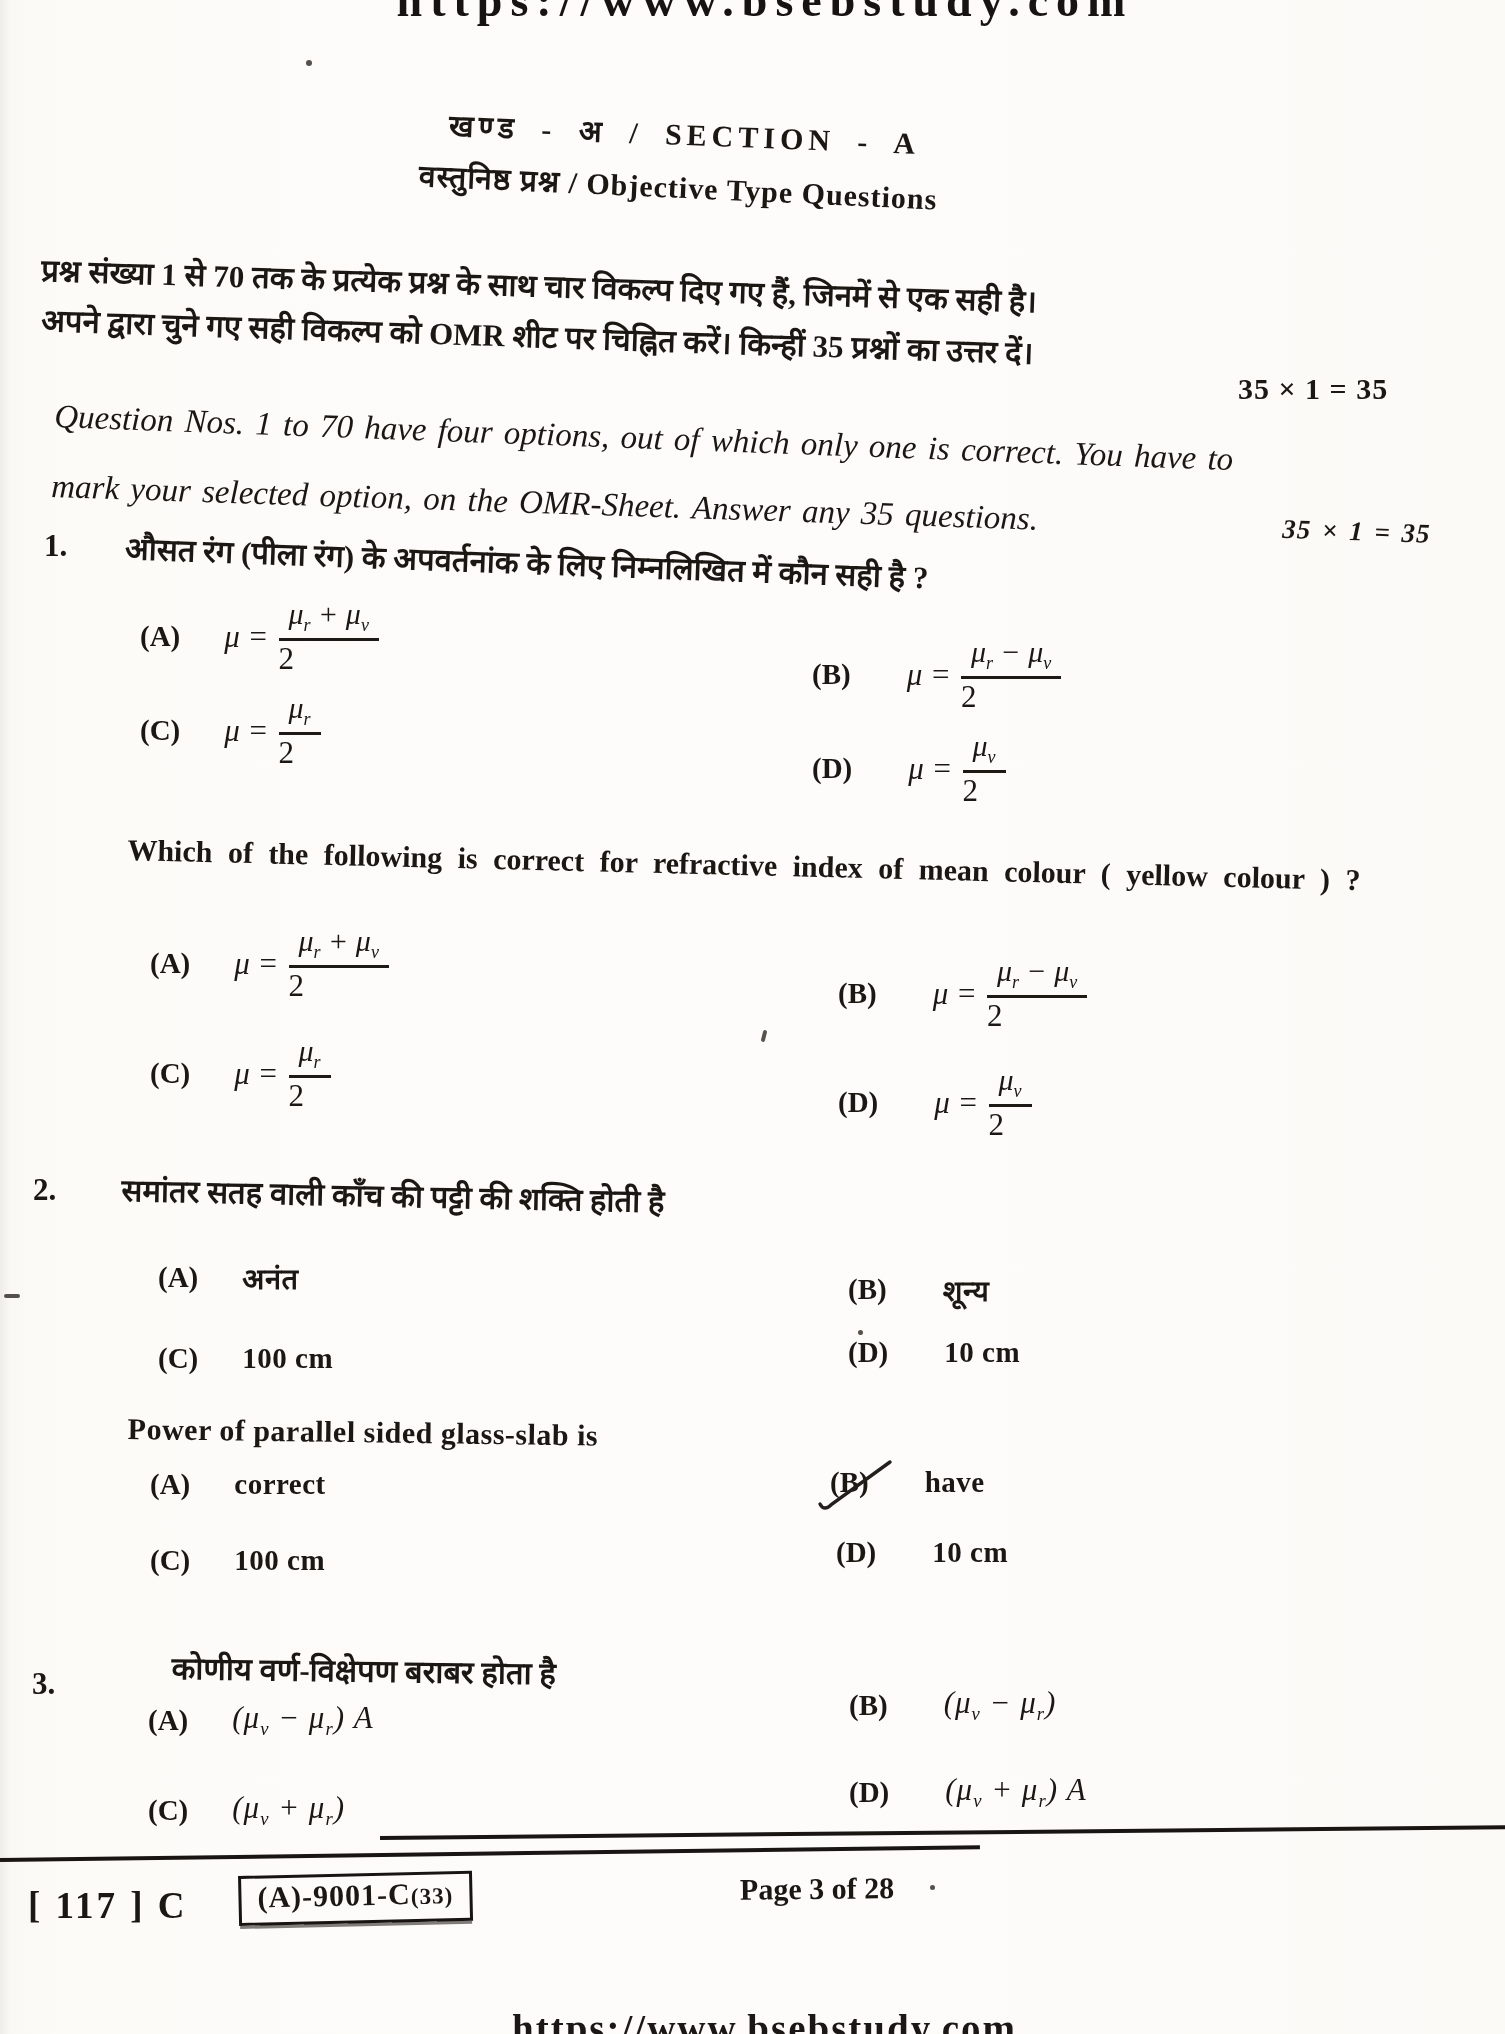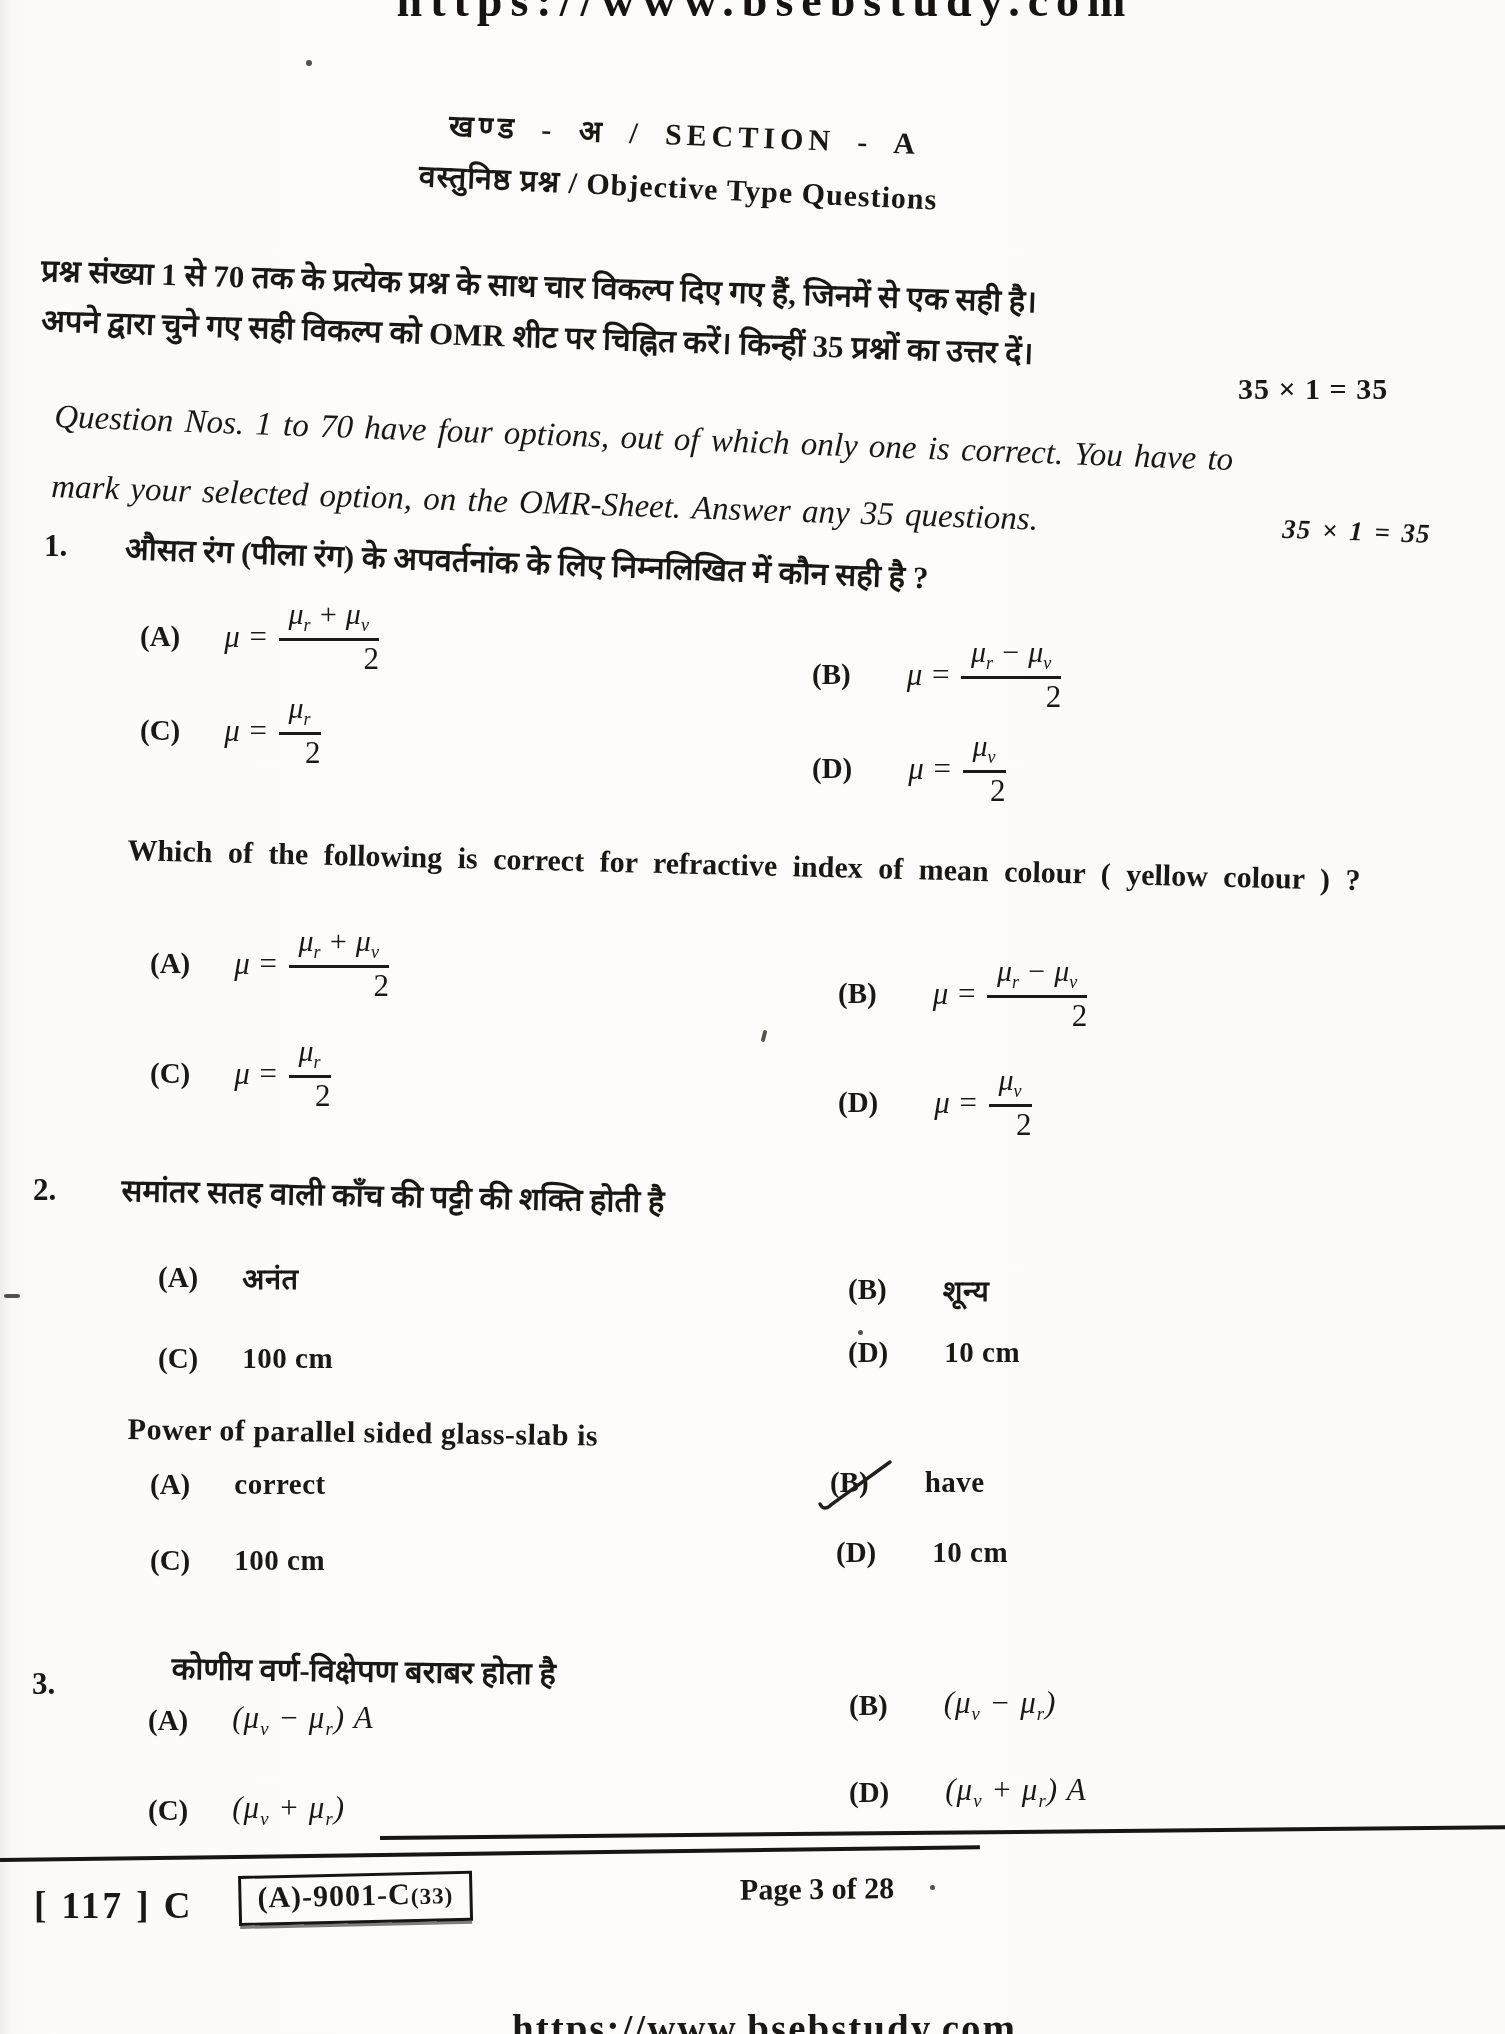--- a/index.html
+++ b/index.html
@@ -32,33 +32,33 @@
   .qtext-en{font-size:30px;font-weight:700;transform-origin:0 0;}
   .q1en{width:1300px;text-align:justify;word-spacing:8px;line-height:1.62;}
   
   .cell{display:flex;align-items:center;gap:44px;}
   .cell.right{gap:56px;}
   .olabel{font-size:29px;font-weight:600;flex:0 0 auto;}
   .otext{font-size:29px;font-weight:700;letter-spacing:.5px;}
   .math{font-style:italic;font-family:"Liberation Serif","DejaVu Serif",serif;}
   .mathopt{display:inline-flex;align-items:center;}
   .lhs{font-size:31px;margin-right:10px;}
-  .frac{display:inline-flex;flex-direction:column;align-items:flex-end;line-height:1.05;}
+  .frac{display:inline-flex;flex-direction:column;align-items:flex-start;line-height:1.05;}
   .frac .num{padding:0 10px 3px;border-bottom:3px solid #1d1a16;font-size:30px;}
   .frac .den{font-size:31px;padding-top:2px;font-style:normal;}
   .mtext{font-size:31px;letter-spacing:1px;}
   sub{font-size:.6em;}
   
   .penwrap{position:relative;display:inline-block;}
   .pen{position:absolute;left:-16px;top:-12px;width:84px;height:62px;overflow:visible;}
   
   .rule{border-top:4px solid #181512;transform-origin:0 0;}
   .rule-1{top:1836px;left:380px;width:1130px;transform:rotate(-0.55deg);}
   .rule-2{top:1858px;left:0;width:980px;transform:rotate(-0.75deg);}
-  .booklet{top:1884px;left:28px;font-size:37px;font-weight:600;letter-spacing:3px;margin-left:6px;}
+  .booklet{top:1884px;left:28px;font-size:37px;font-weight:600;letter-spacing:3px;}
   .codebox{top:1876px;left:238px;transform:rotate(-1.3deg);transform-origin:0 0;border:3.5px solid #171411;padding:2px 16px 8px;font-size:30px;font-weight:600;letter-spacing:1px;box-shadow:0 4px 0 -1px rgba(25,20,15,.55);}
   .codebox .subnum{font-size:23px;}
   .pagelabel{top:1872px;left:740px;font-size:30px;font-weight:700;transform:rotate(-0.6deg);}
   
   .speck{background:#2a251f;border-radius:50%;opacity:.8;}
 </style>
 </head>
 <body>
 
 <div class="abs wm-top nw">https://www.bsebstudy.com</div>

